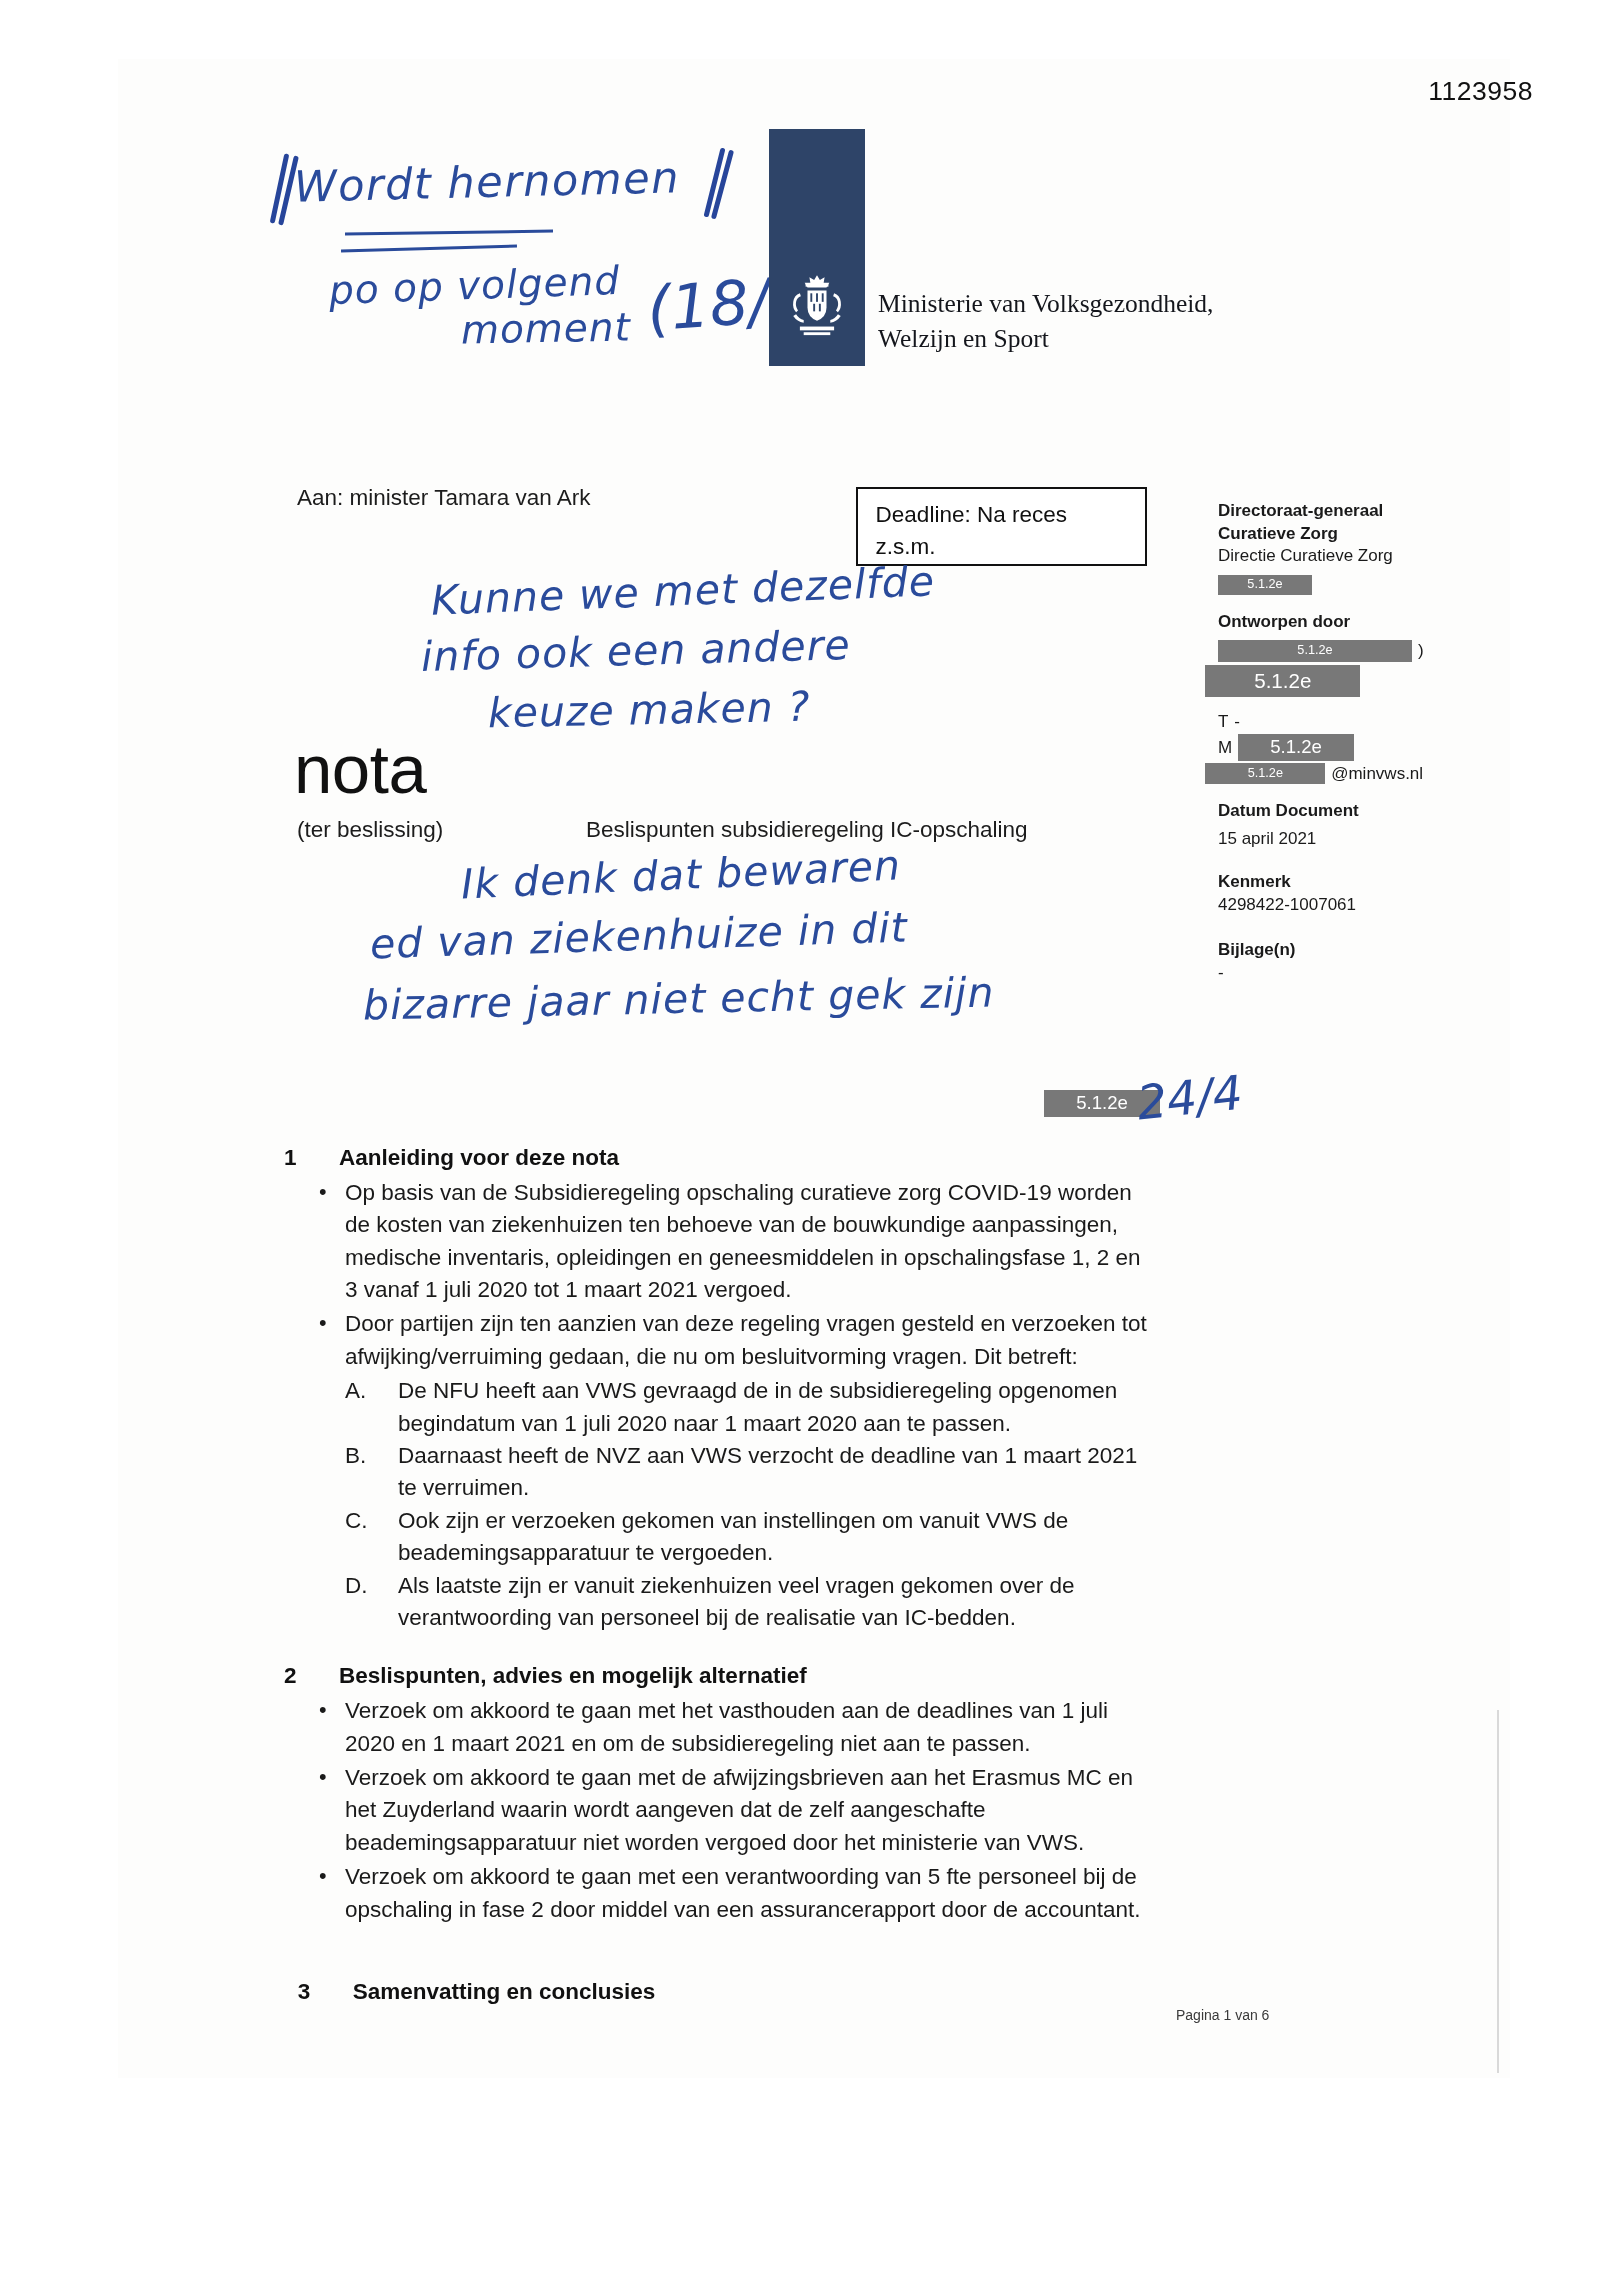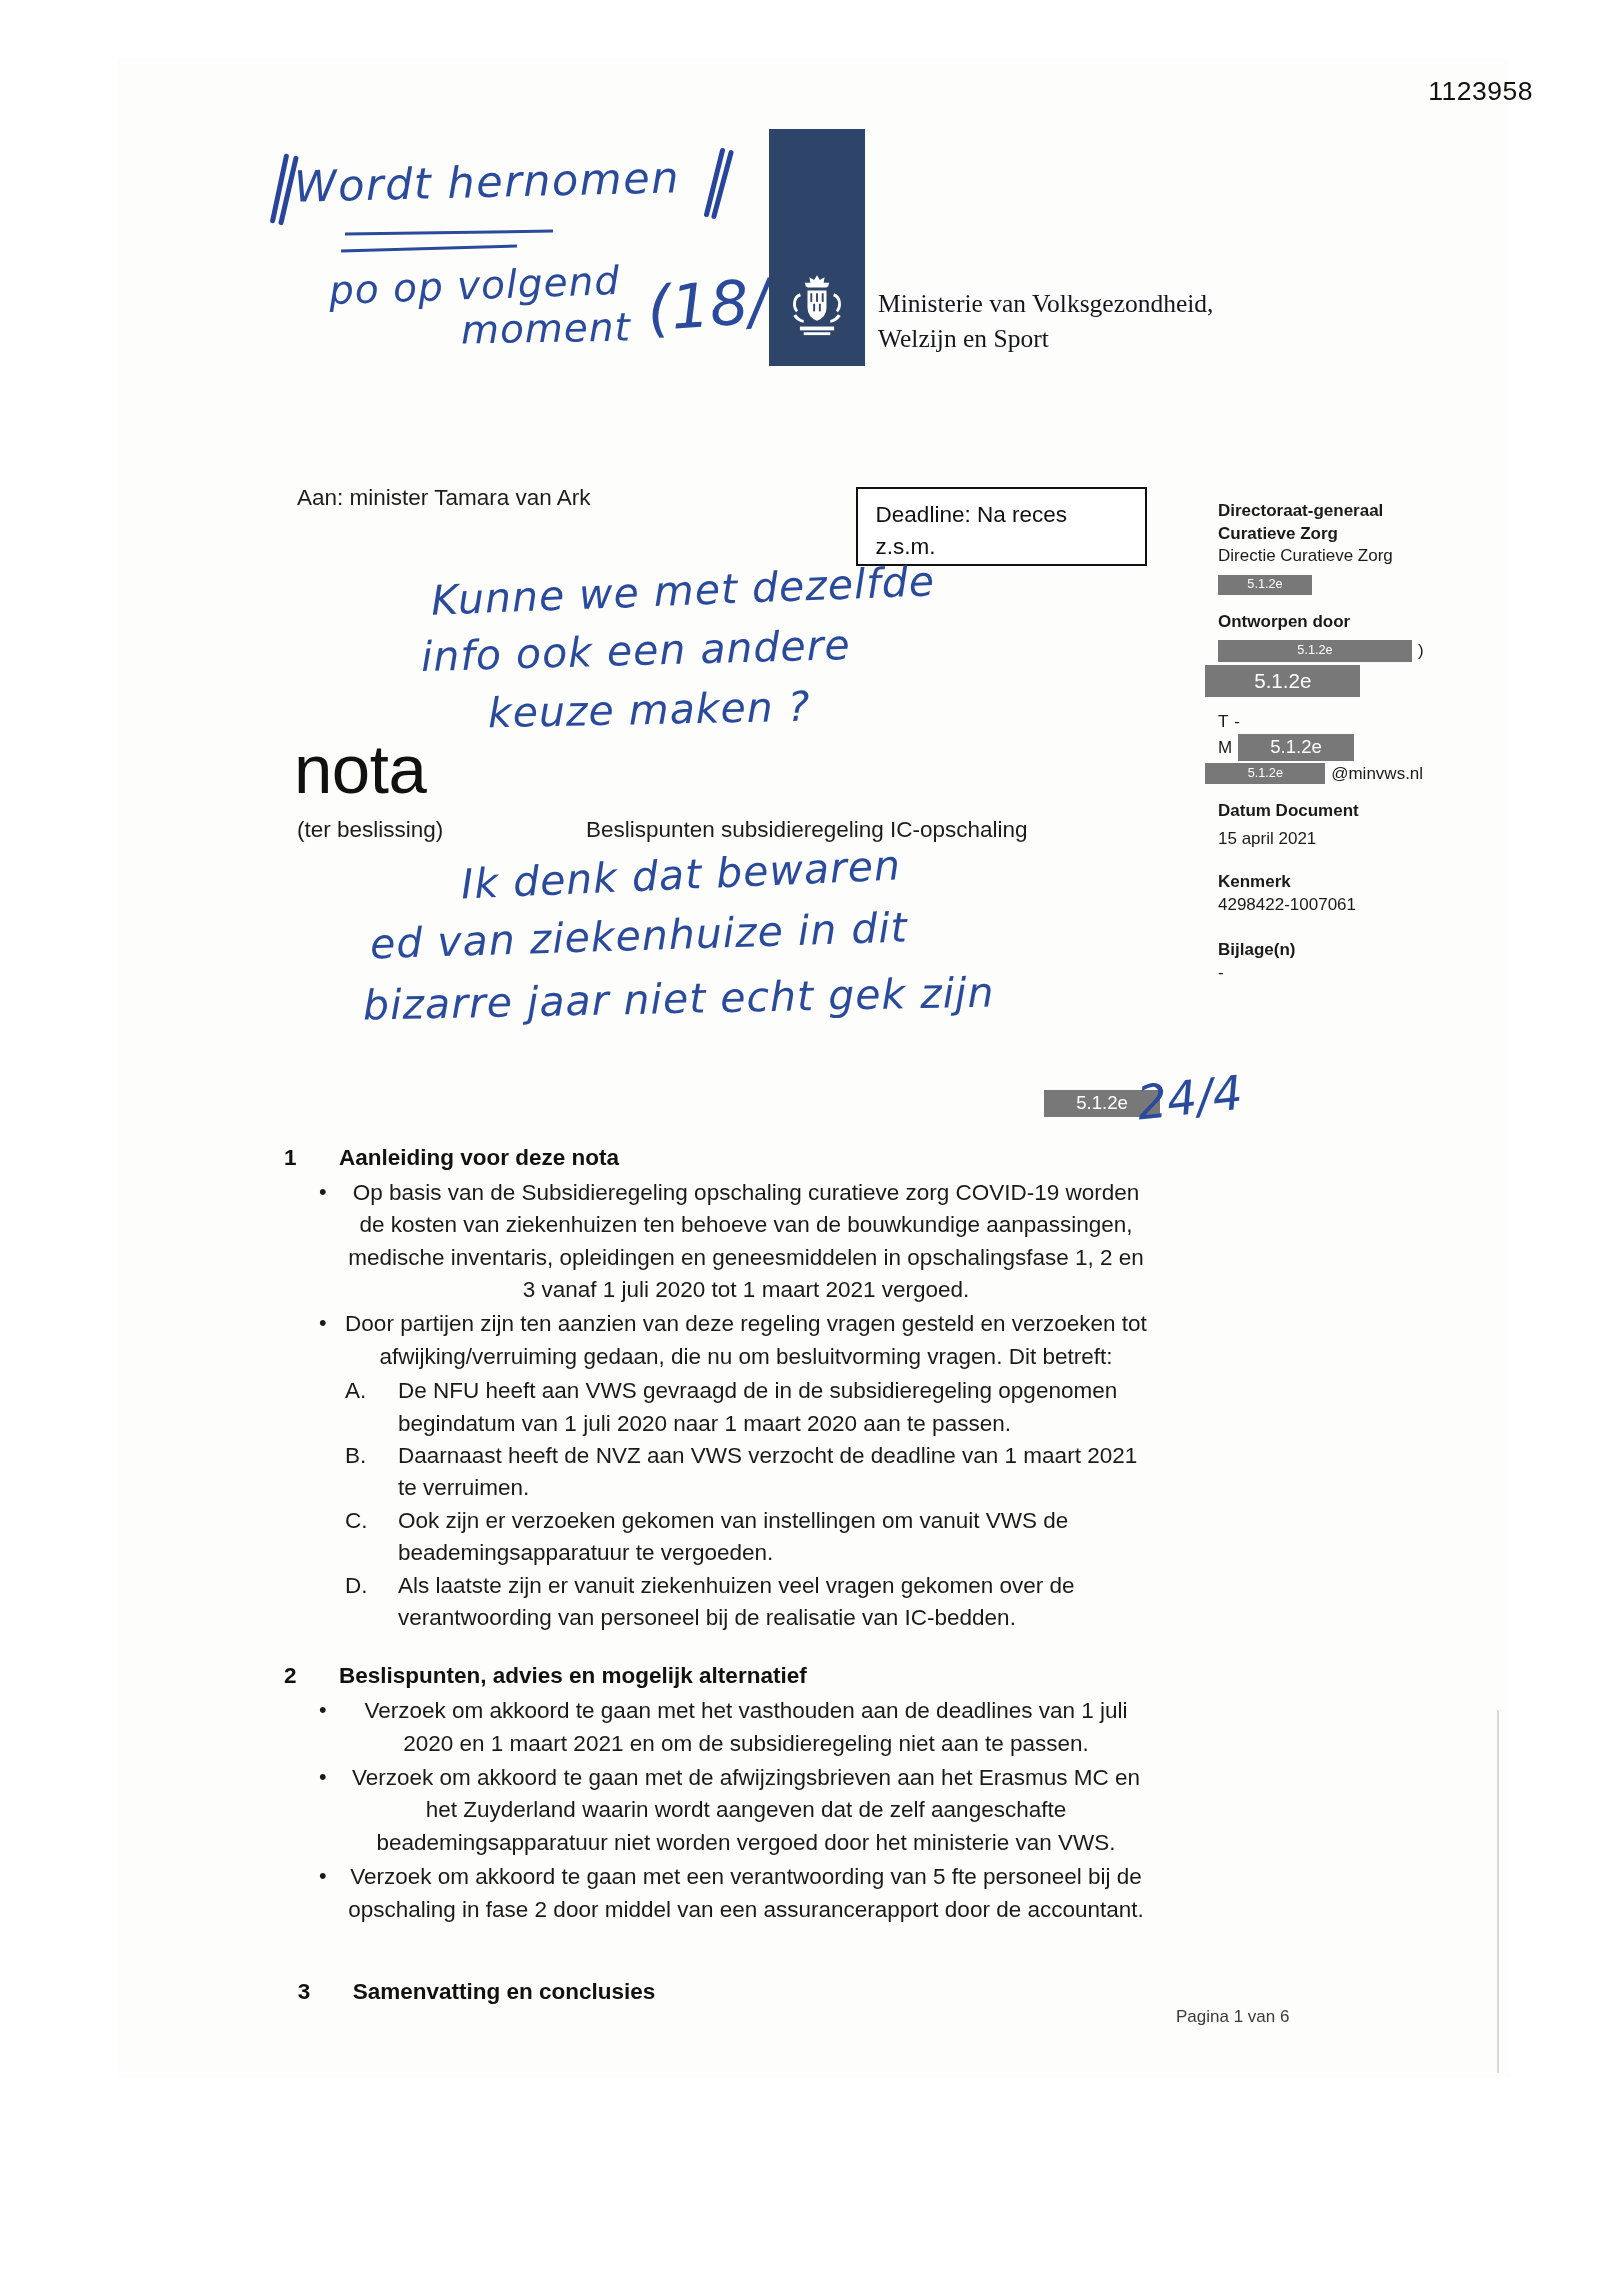--- a/index.html
+++ b/index.html
@@ -264,21 +264,21 @@
     width: 863px;
   }
   .sec-head {
     display: flex;
     font-weight: bold;
     font-size: 22.5px;
     color: #111;
     margin-bottom: 5.9px;
   }
   .sec-num { width: 55px; flex: none; }
-  .bullets { margin: 0; padding: 0; list-style: none; text-align: center; }
+  .bullets { margin: 0; padding: 0; list-style: none; }
   .bullets > li {
     position: relative;
     padding-left: 61px;
     font-size: 22.5px;
     line-height: 1.44;
     margin-bottom: 2px;
     color: #1a1a1a;
   }
   .bullets > li::before {
     content: "\2022";
@@ -301,21 +301,21 @@
     top: 0;
   }
   .sec-gap { height: 29px; }
   .sec-gap-lg { height: 51px; }
 
   
   .page-footer {
     position: absolute;
     left: 1176px;
     top: 2007px;
-    font-size: 17px;
+    font-size: 14px;
     color: #3a3a3a;
   }
   .edge-line {
     position: absolute;
     left: 1497px;
     top: 1710px;
     width: 2px;
     height: 363px;
     background: #d9d9d9;
   }

